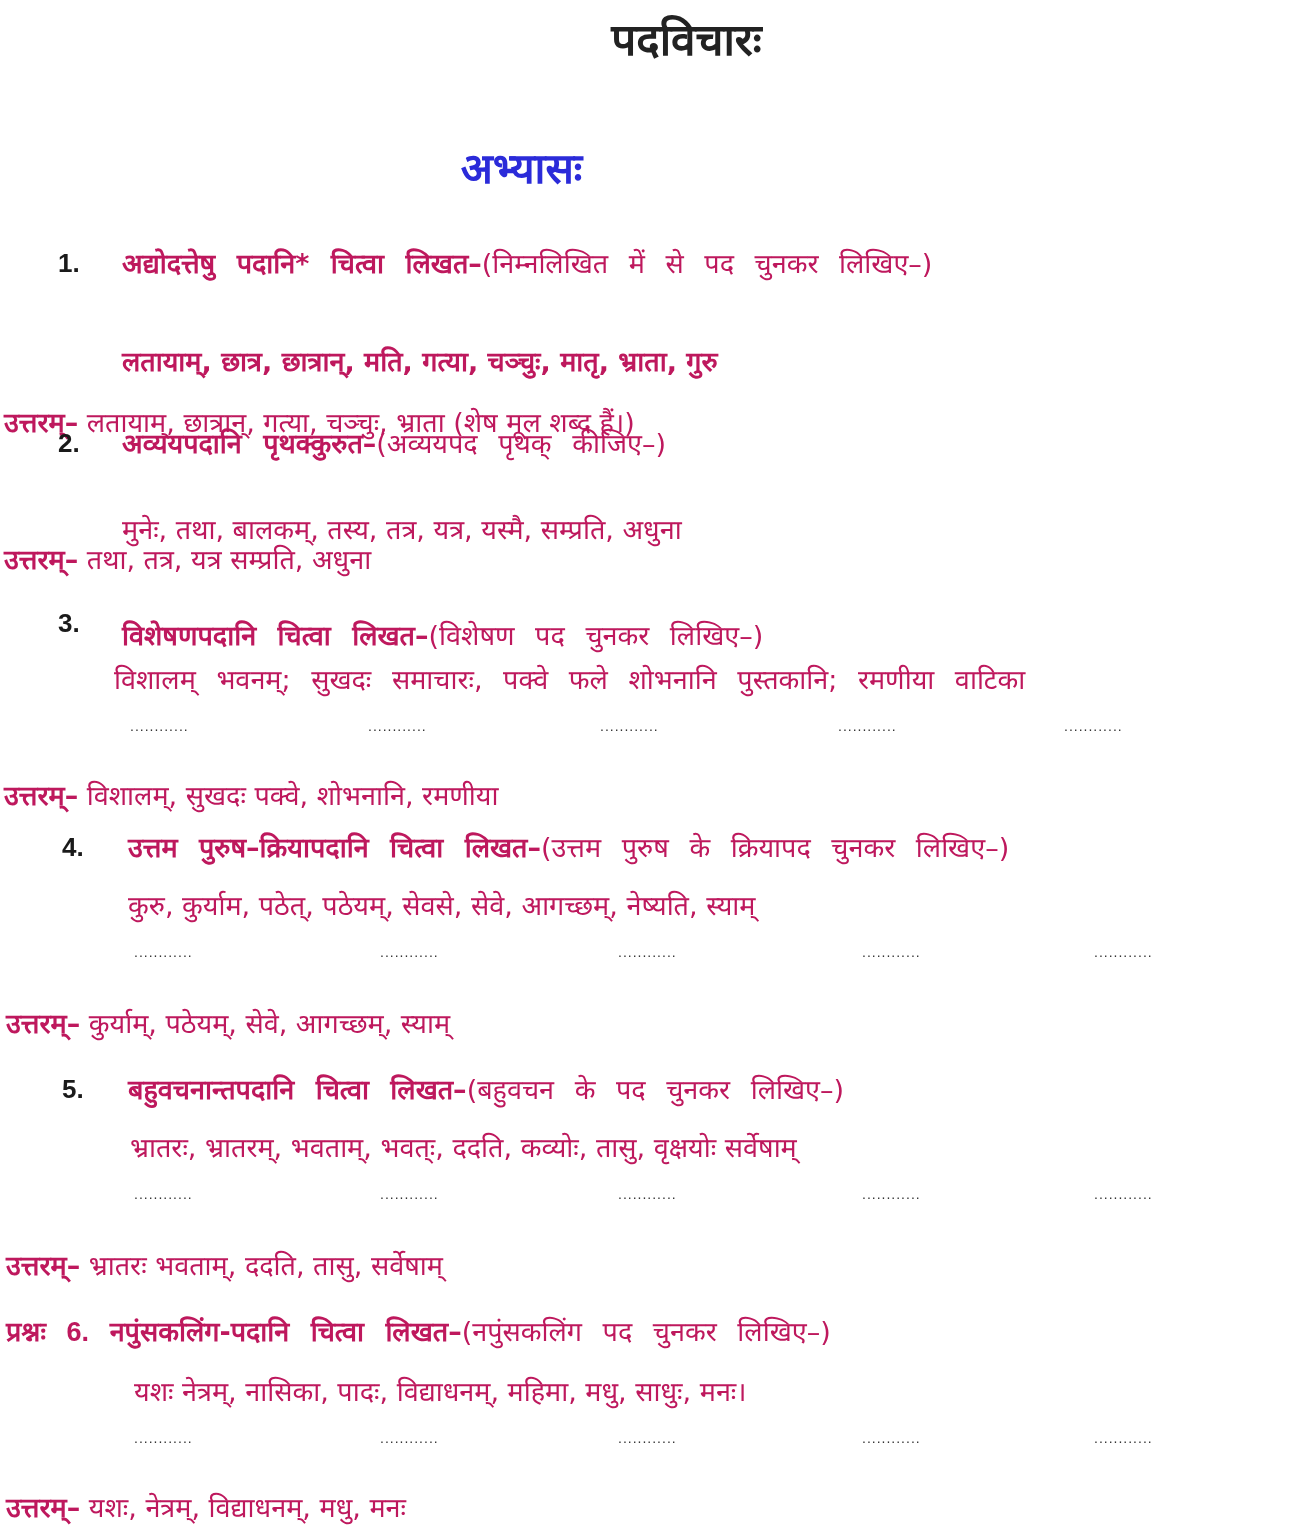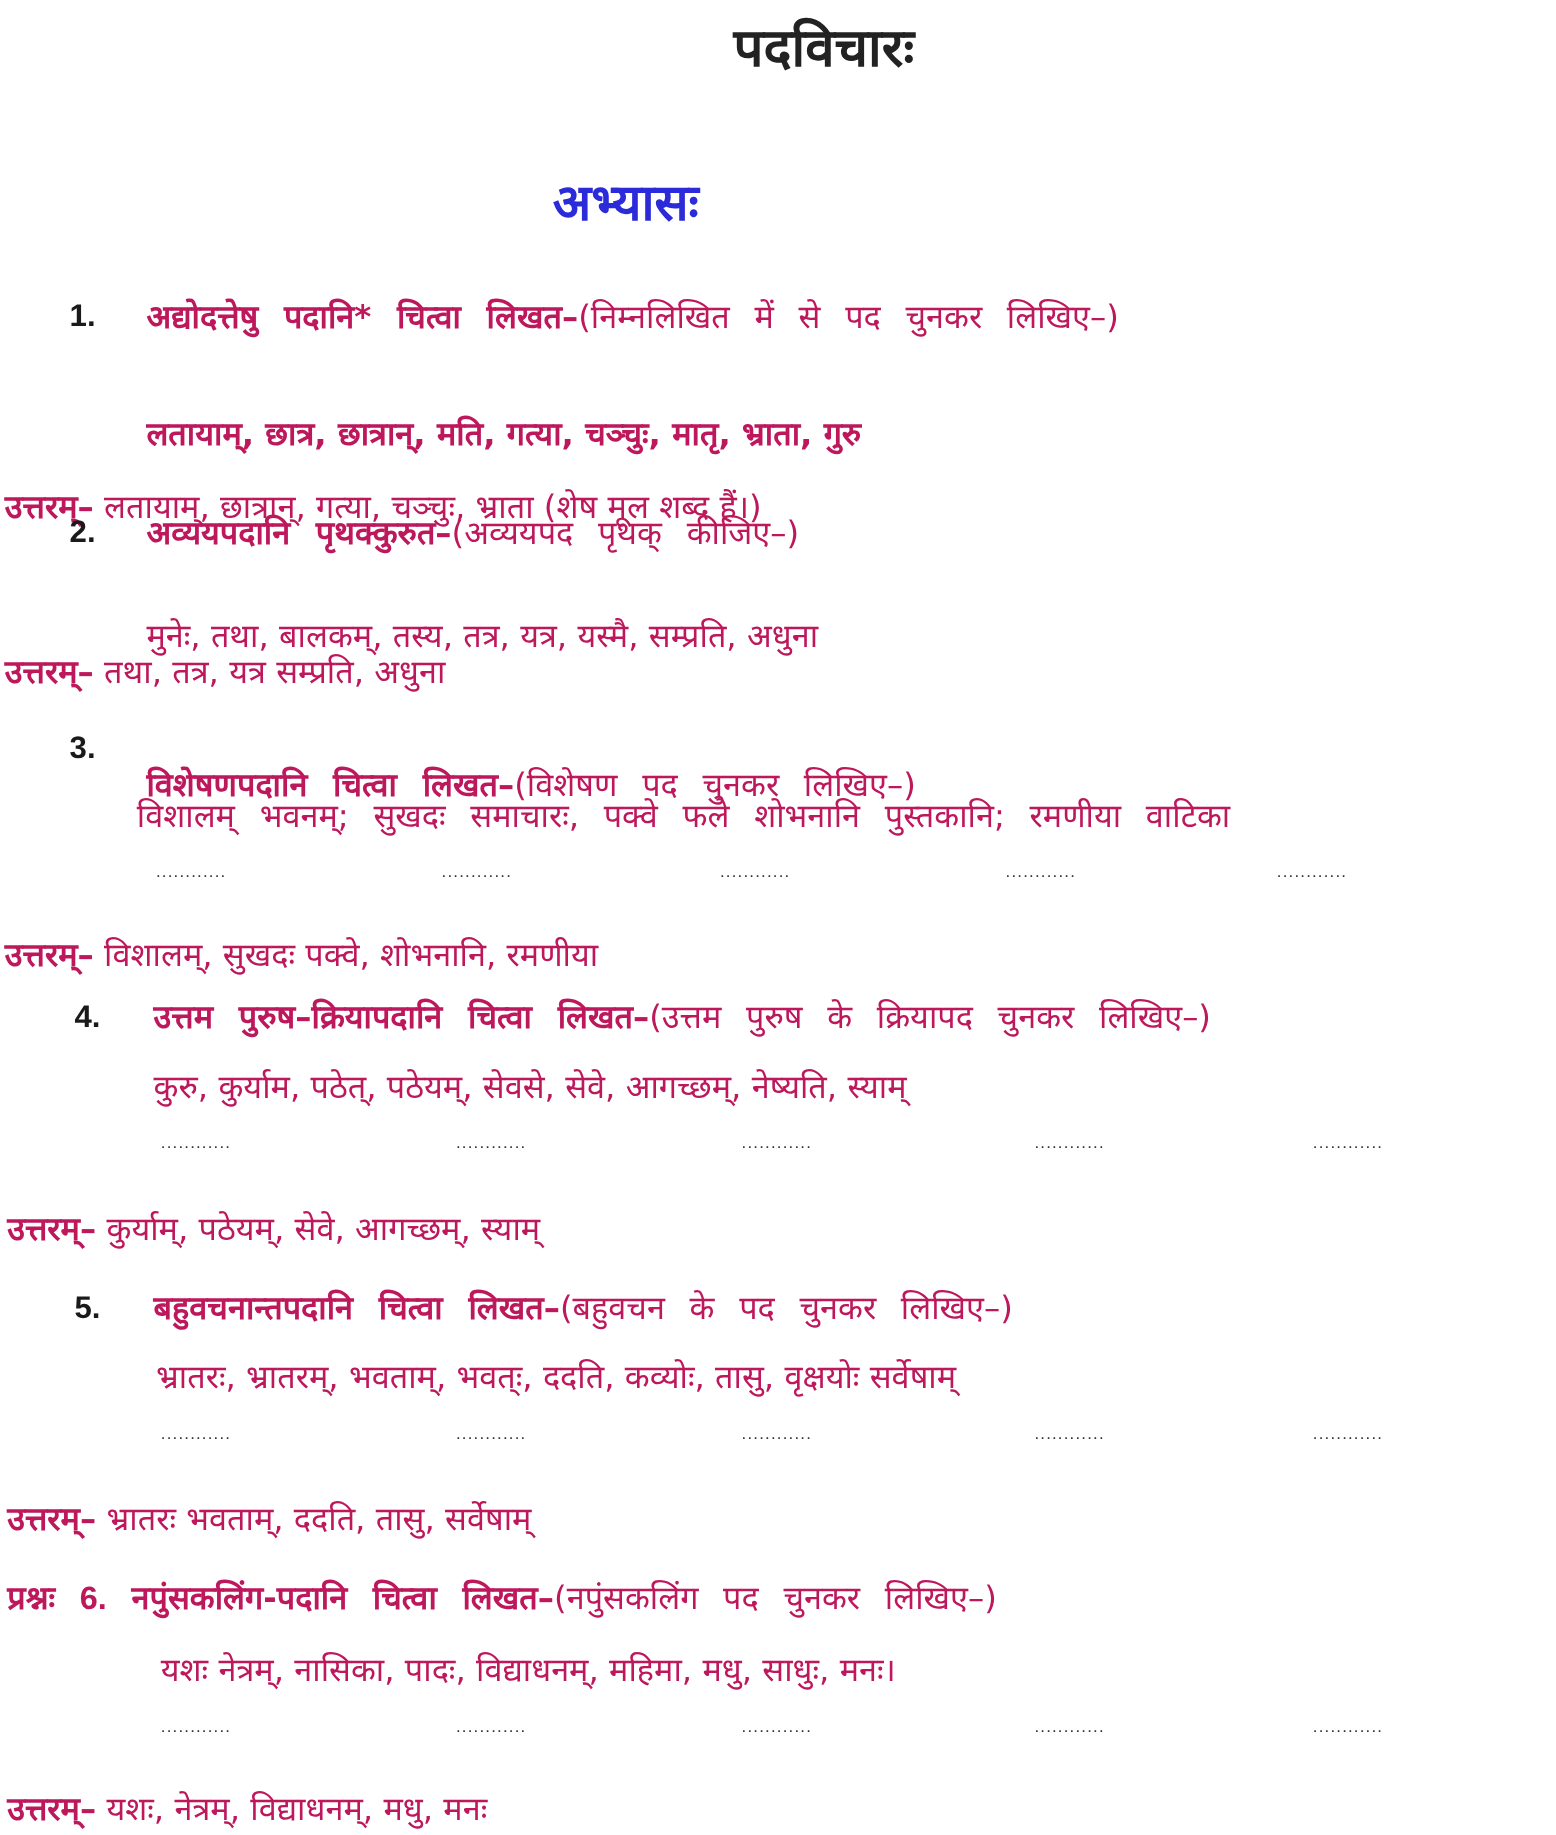--- a/index.html
+++ b/index.html
@@ -53,21 +53,21 @@
   </div>
   <div class="line" style="left:122px; top:482px;margin-top:28px;">मुनेः, तथा, बालकम्, तस्य, तत्र, यत्र, यस्मै, सम्प्रति, अधुना</div>
   <div class="line" style="left:4px; top:540px;">
     <span class="ans-label">उत्तरम्–</span>
     <span>तथा, तत्र, यत्र सम्प्रति, अधुना</span>
   </div>
 </div>
 
 <div>
   <span class="qnum" style="left:58px; top:608px;">3.</span>
-  <div class="line spaced" style="left:122px; top:634px;">
+  <div class="line spaced" style="left:122px; top:616px;">
     <span class="bold">विशेषणपदानि चित्वा लिखत–</span><span>(विशेषण पद चुनकर लिखिए–)</span>
   </div>
   <div class="line spaced" style="left:114px; top:660px;">विशालम् भवनम्; सुखदः समाचारः, पक्वे फले शोभनानि पुस्तकानि; रमणीया वाटिका</div>
   <span class="dots" style="left:130px; top:718px;">............</span>
   <span class="dots" style="left:368px; top:718px;">............</span>
   <span class="dots" style="left:600px; top:718px;">............</span>
   <span class="dots" style="left:838px; top:718px;">............</span>
   <span class="dots" style="left:1064px; top:718px;">............</span>
   <div class="line" style="left:4px; top:776px;">
     <span class="ans-label">उत्तरम्–</span>

